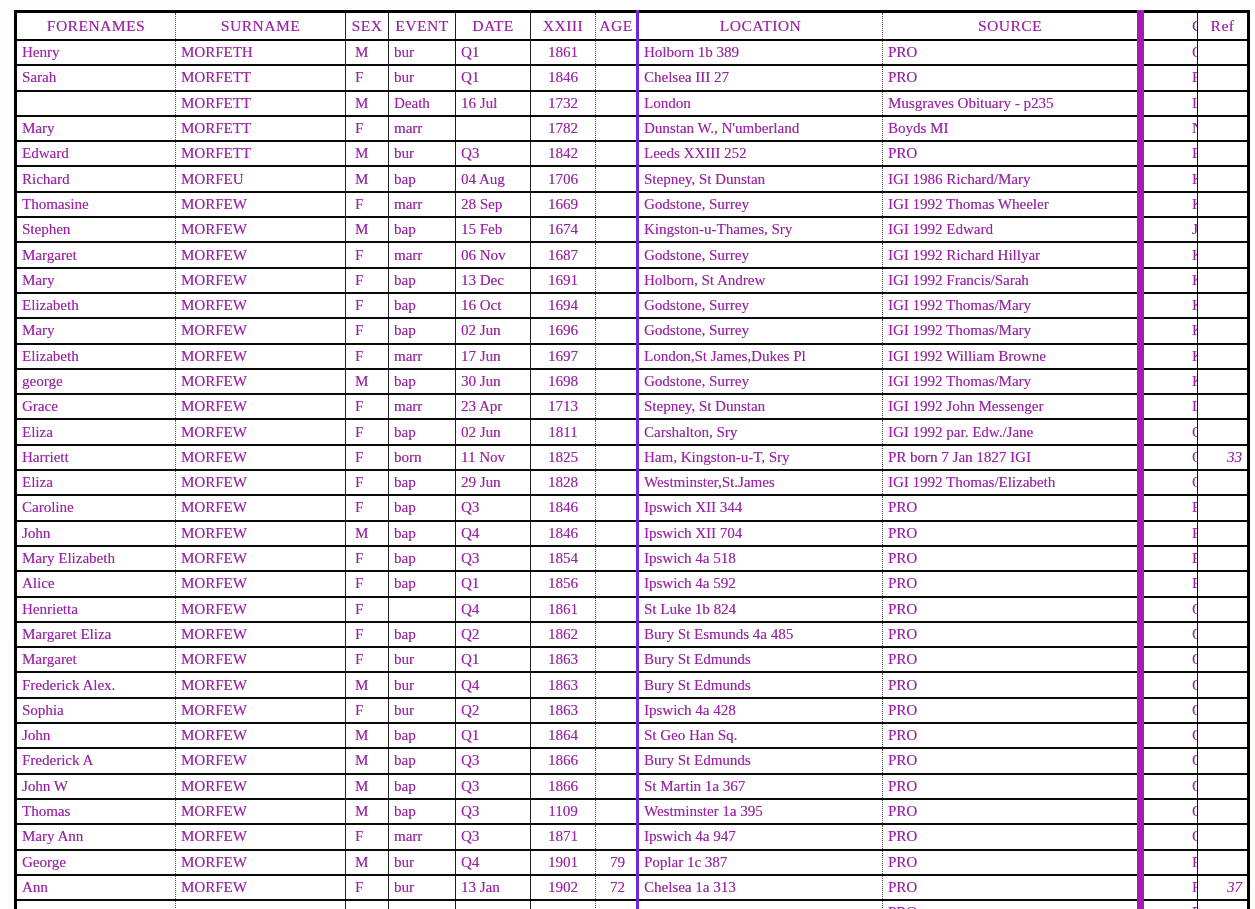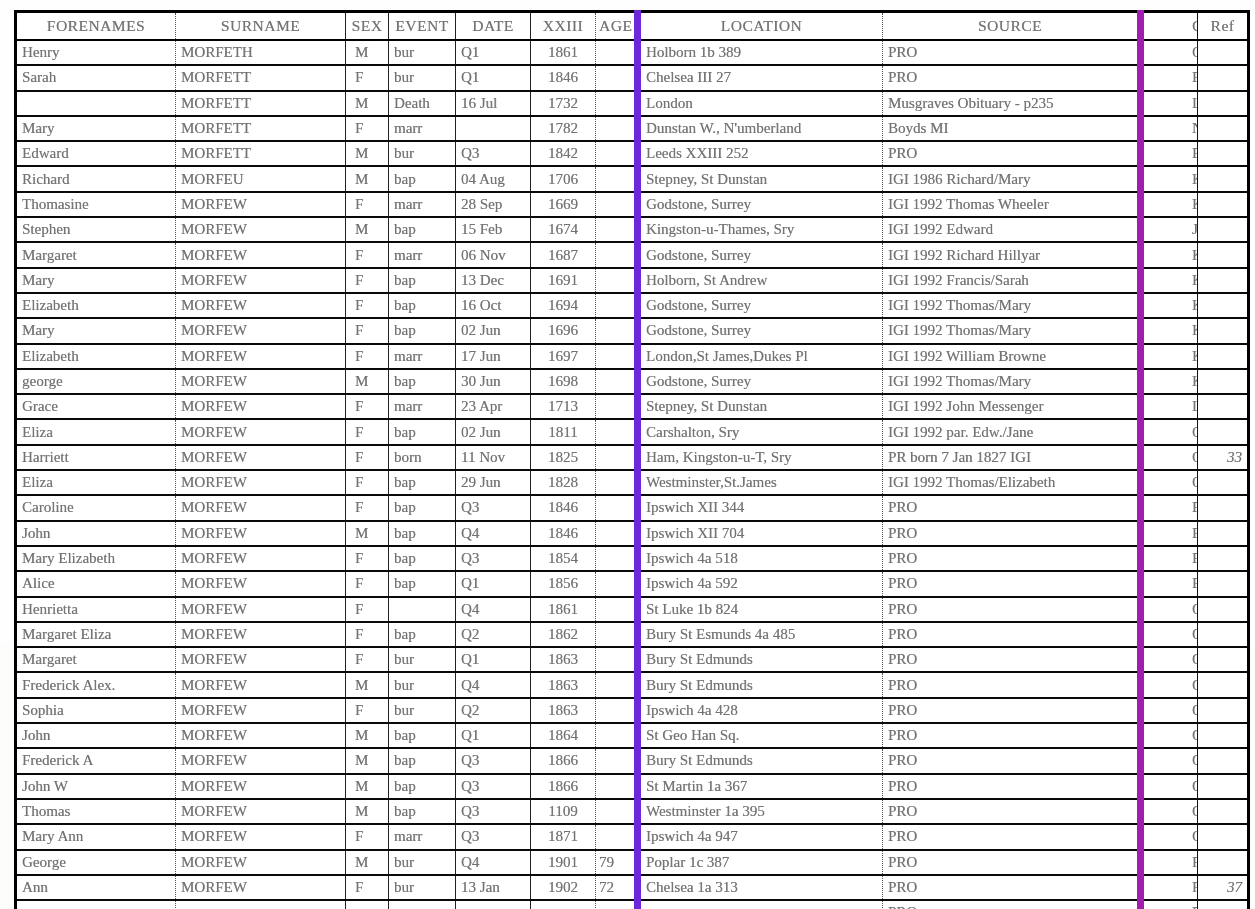--- a/index.html
+++ b/index.html
@@ -9,21 +9,21 @@
     height: 909px;
     overflow: hidden;
     background: #fdfdfc;
   }
   .page {
     position: relative;
     width: 1255px;
     height: 643px;
     background: #fefefe;
     font-family: "Liberation Serif", "DejaVu Serif", serif;
-    color: #737373;
+    color: #a21caf;
   }
   table.records {
     position: absolute;
     left: 14px;
     top: 10px;
     border-collapse: collapse;
     table-layout: fixed;
     width: 1233px;
     border: 3px solid #000;
     background: #fff;
@@ -45,26 +45,26 @@
     letter-spacing: 0.5px;
     text-align: center;
     border-top: none;
     border-bottom: 2px solid #000;
   }
   tbody td { height: 23.3px; }
   
   td.c0, td.c1, td.c3, td.c4, td.c7, td.c8 { text-align: left; padding-left: 5px; }
   td.c2 { text-align: left; padding-left: 9px; }
   td.c5 { text-align: center; }
-  td.c6 { text-align: left; padding-right: 0; }
+  td.c6 { text-align: center; padding-right: 0; }
   td.c9 { text-align: center; }
   td.c10 { text-align: right; padding-right: 5px; font-style: italic; }
   
   th.c2, td.c2, th.c3, td.c3, th.c4, td.c4, th.c5, td.c5 { border-left: 1px solid #222; }
-  th.c7, td.c7 { border-left: 7px solid #6d28d9; }
+  th.c7, td.c7 { border-left: 3px solid #6d28d9; }
   th.c9, td.c9 { border-left: 7px solid #a21caf; padding-left: 48px; }
   th.c10, td.c10 { border-left: 1px solid #111; }
 </style>
 </head>
 <body>
 
 <div class="page">
   <table class="records">
     <colgroup>
       <col style="width:160px">

